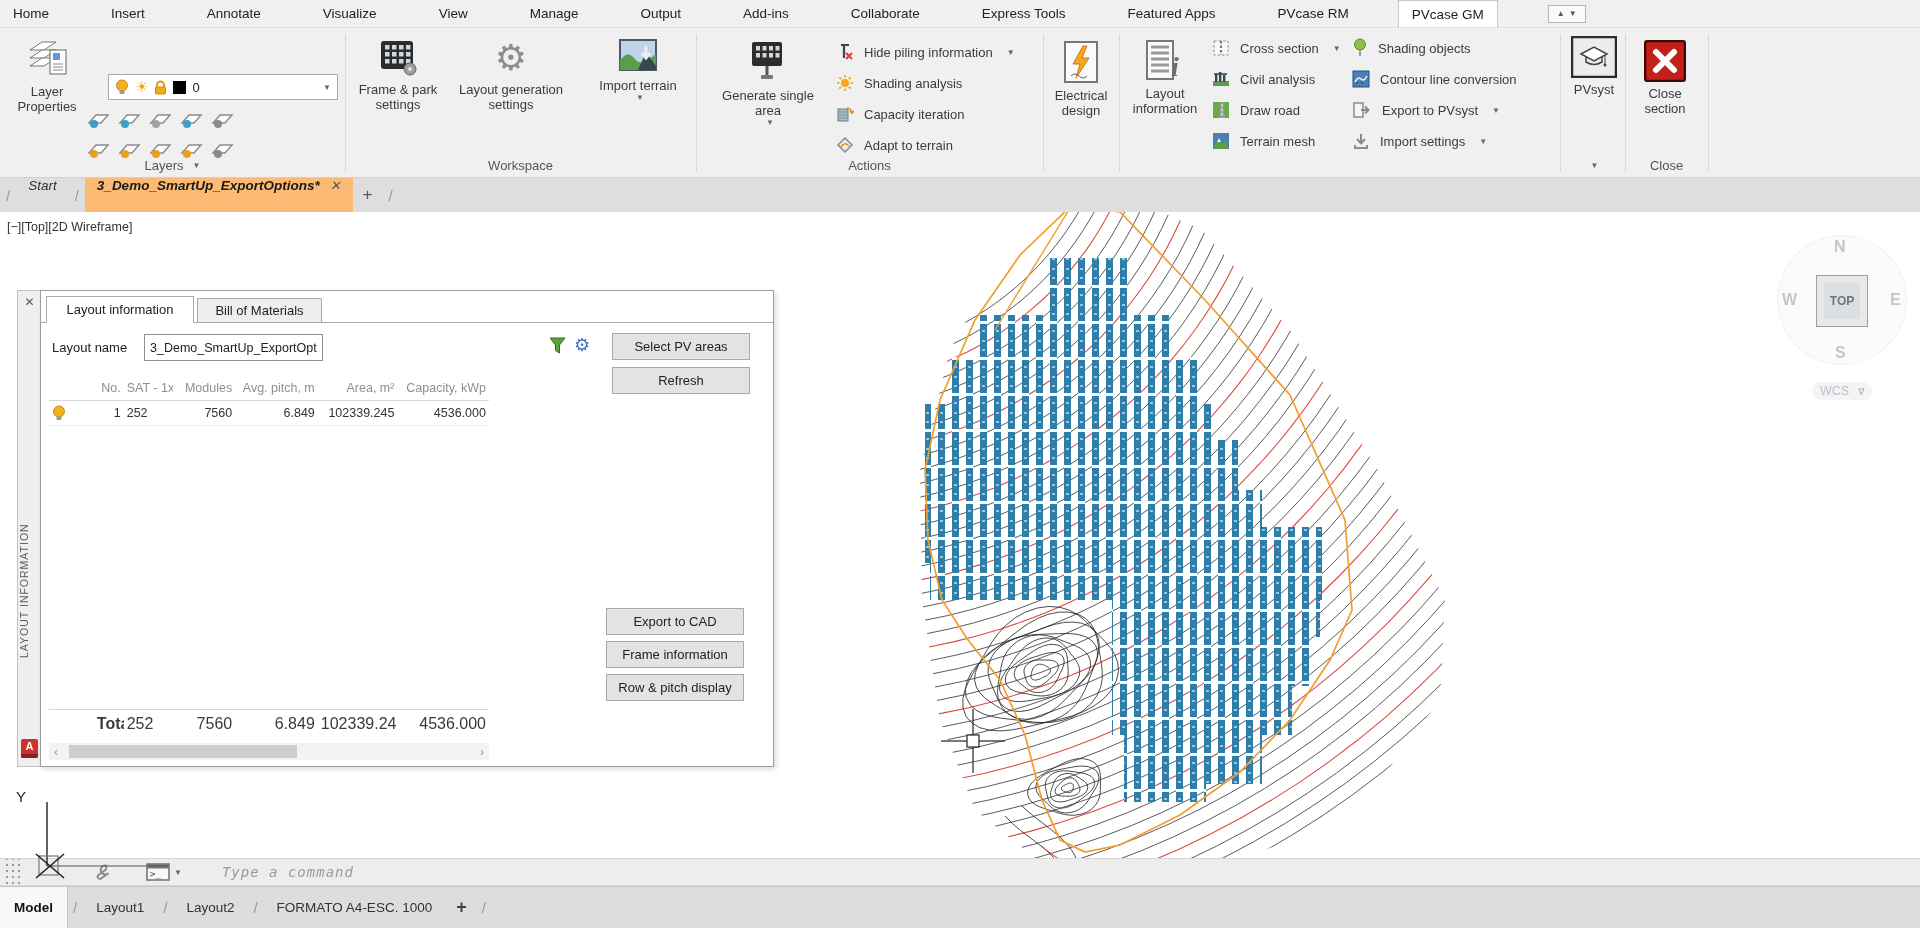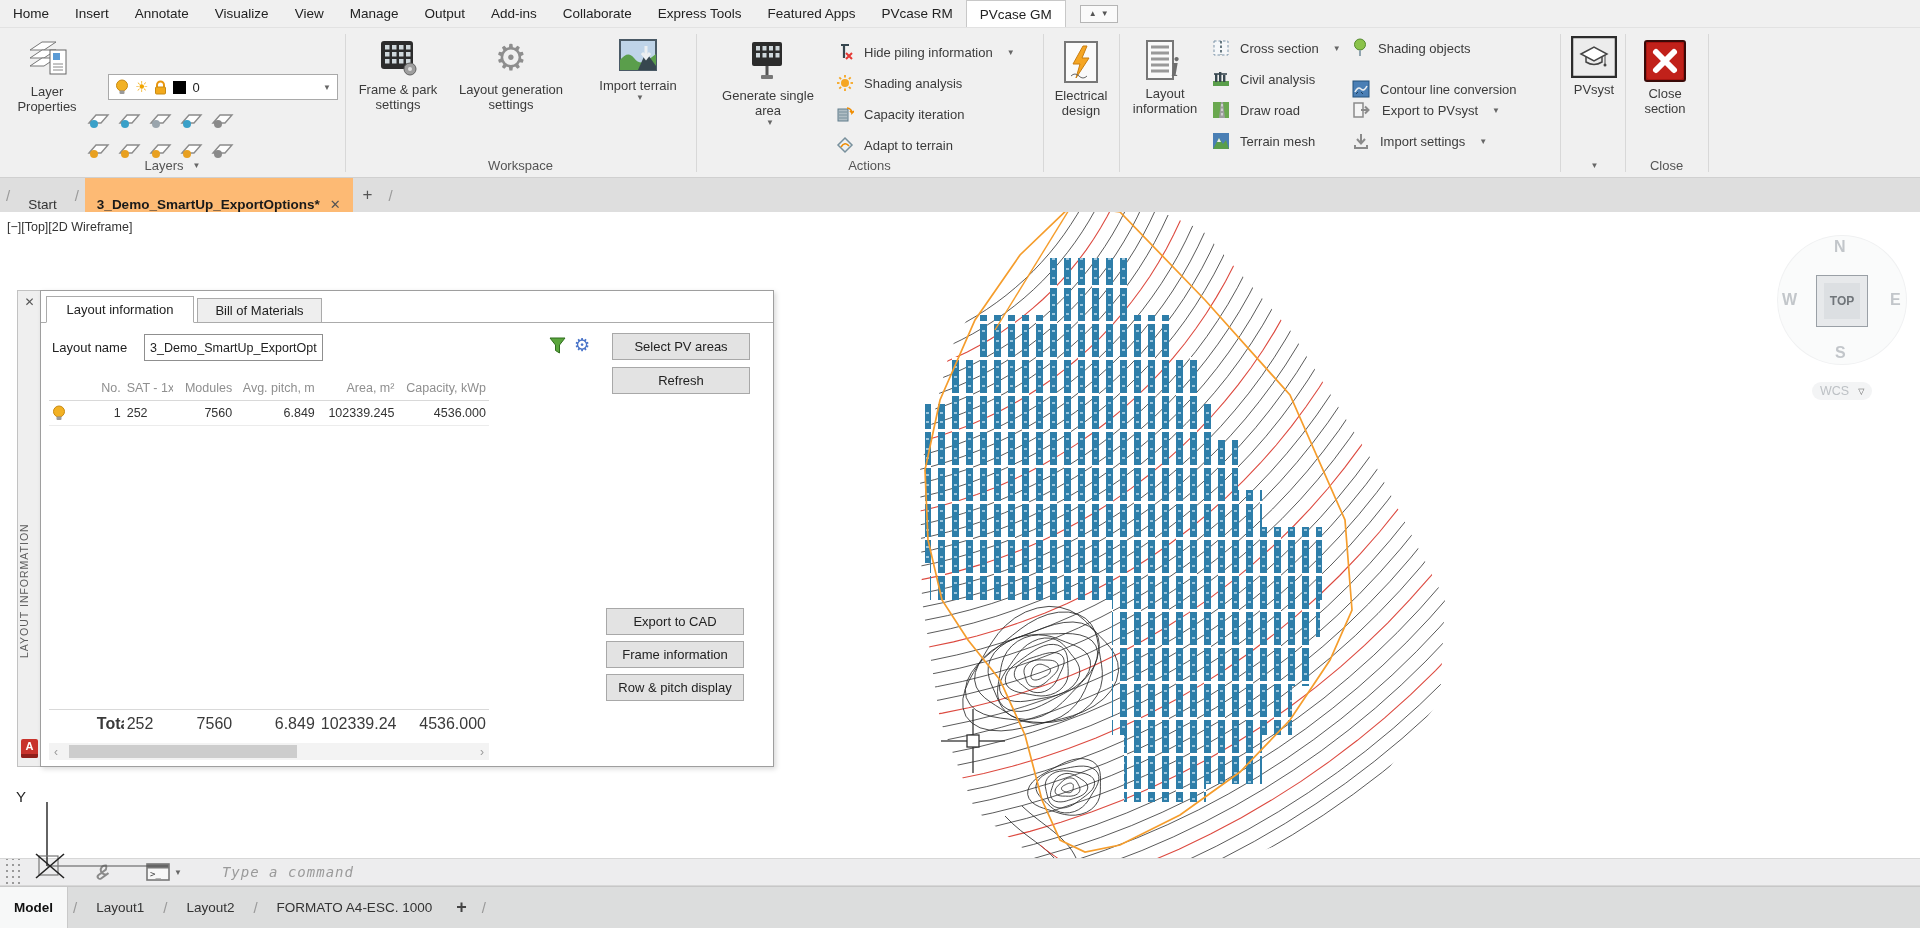--- a/index.html
+++ b/index.html
@@ -1,41 +1,41 @@
 <!DOCTYPE html>
 <html><head>
 <meta charset="utf-8">
 <style>
   * { margin:0; padding:0; box-sizing:border-box; }
   html,body { width:1920px; height:928px; overflow:hidden; font-family:"Liberation Sans",sans-serif; background:#fff; }
   .app { position:relative; width:1920px; height:928px; background:#fff; }
 
   
-  .menubar { position:absolute; left:0; top:0; width:1920px; height:28px; background:#f0f0f0; border-bottom:1px solid #e2e2e2; display:flex; align-items:stretch; font-size:13.5px; color:#222; }
+  .menubar { position:absolute; left:0; top:0; width:1920px; height:28px; background:#f0f0f0; border-bottom:1px solid #e2e2e2; display:flex; align-items:stretch; font-size:13.5px; color:#222;gap:36px; }
   .menu-item { padding:0 13px; display:flex; align-items:center; cursor:default; }
   .menu-item.active { background:#fff; border:1px solid #c8c8c8; border-bottom:none; }
   .panel-toggle { margin-left:14px; align-self:center; width:38px; height:18px; border:1px solid #b5b5b5; background:#fafafa; display:flex; align-items:center; justify-content:center; gap:4px; font-size:8px; color:#555; }
 
   
   .ribbon { position:absolute; left:0; top:28px; width:1920px; height:150px; background:#f0f0f0; border-bottom:1px solid #d0d0d0; font-size:13px; color:#3b3b3b; }
   .rsep { position:absolute; top:6px; height:138px; width:1px; background:#d8d8d8; }
   .panel-label { position:absolute; top:127px; height:20px; display:flex; align-items:center; justify-content:center; color:#555; font-size:13px; gap:5px; }
   .bigbtn { position:absolute; display:flex; flex-direction:column; align-items:center; text-align:center; cursor:default; }
   .bigbtn .lbl { margin-top:4px; line-height:15px; color:#3b3b3b; }
   .ritem { position:absolute; height:24px; display:flex; align-items:center; gap:10px; color:#3b3b3b; white-space:nowrap; cursor:default; }
   .drop { font-size:8px; color:#666; margin-left:4px; }
   .combo { position:absolute; left:108px; top:46px; width:230px; height:26px; background:#fff; border:1px solid #a9a9a9; display:flex; align-items:center; gap:6px; padding:0 6px; }
   .combo .swatch { width:13px; height:13px; background:#000; }
   .combo .cval { font-size:13px; color:#222; flex:1; }
   .ltool { position:absolute; width:26px; height:22px; }
 
   
   .filetabs { position:absolute; left:0; top:178px; width:1920px; height:34px; background:#dedede; display:flex; align-items:stretch; font-size:13.5px; color:#333; }
   .ft-slash { align-self:center; color:#9a9a9a; padding:0 6px; font-size:15px; }
-  .ftab { display:flex; align-items:flex-end; padding:0 12px; gap:10px; }
+  .ftab { display:flex; align-items:flex-start; padding:0 12px; gap:10px;font-style:italic; }
   .ftab.active { background:#fdba74; font-weight:bold; color:#1a1a1a; }
   .ftab .x { font-weight:normal; color:#555; font-size:13px; }
   .ft-plus { align-self:center; font-size:17px; color:#555; padding:0 10px; }
 
   
   .canvas { position:absolute; left:0; top:212px; width:1920px; height:646px; background:#fff; overflow:hidden; }
   .drawing { position:absolute; left:0; top:-212px; width:1920px; height:928px; pointer-events:none; }
   .vplabel { position:absolute; left:7px; top:8px; font-size:12.5px; color:#333; }
 
   
@@ -422,21 +422,21 @@
     <div id="tools-col2">
         <div class="ritem" style="left: 1352px; top: 8px;">
           <span class="icon">
             <svg width="16" height="20" viewBox="0 0 16 20">
               <circle cx="8" cy="6.5" r="5.5" fill="#8bc34a" stroke="#558b2f"></circle>
               <line x1="8" y1="12" x2="8" y2="18" stroke="#90a4ae" stroke-width="2"></line>
             </svg>
           </span>
           <span>Shading objects</span>
         </div>
-        <div class="ritem" style="left: 1352px; top: 49px;">
+        <div class="ritem" style="left: 1352px; top: 39px;">
           <span class="icon">
             <svg width="18" height="18" viewBox="0 0 18 18">
               <rect x="1" y="1" width="16" height="16" fill="#4a7fb5" stroke="#23527c"></rect>
               <path d="M3 12 q3 -6 6 -3 t6 -3" fill="none" stroke="#eceff1" stroke-width="1.6"></path>
               <path d="M4 14 l2 -2 m3 0 l2 2" stroke="#1c3f5e"></path>
             </svg>
           </span>
           <span>Contour line conversion</span>
         </div>
         <div class="ritem" style="left: 1352px; top: 70px;">

